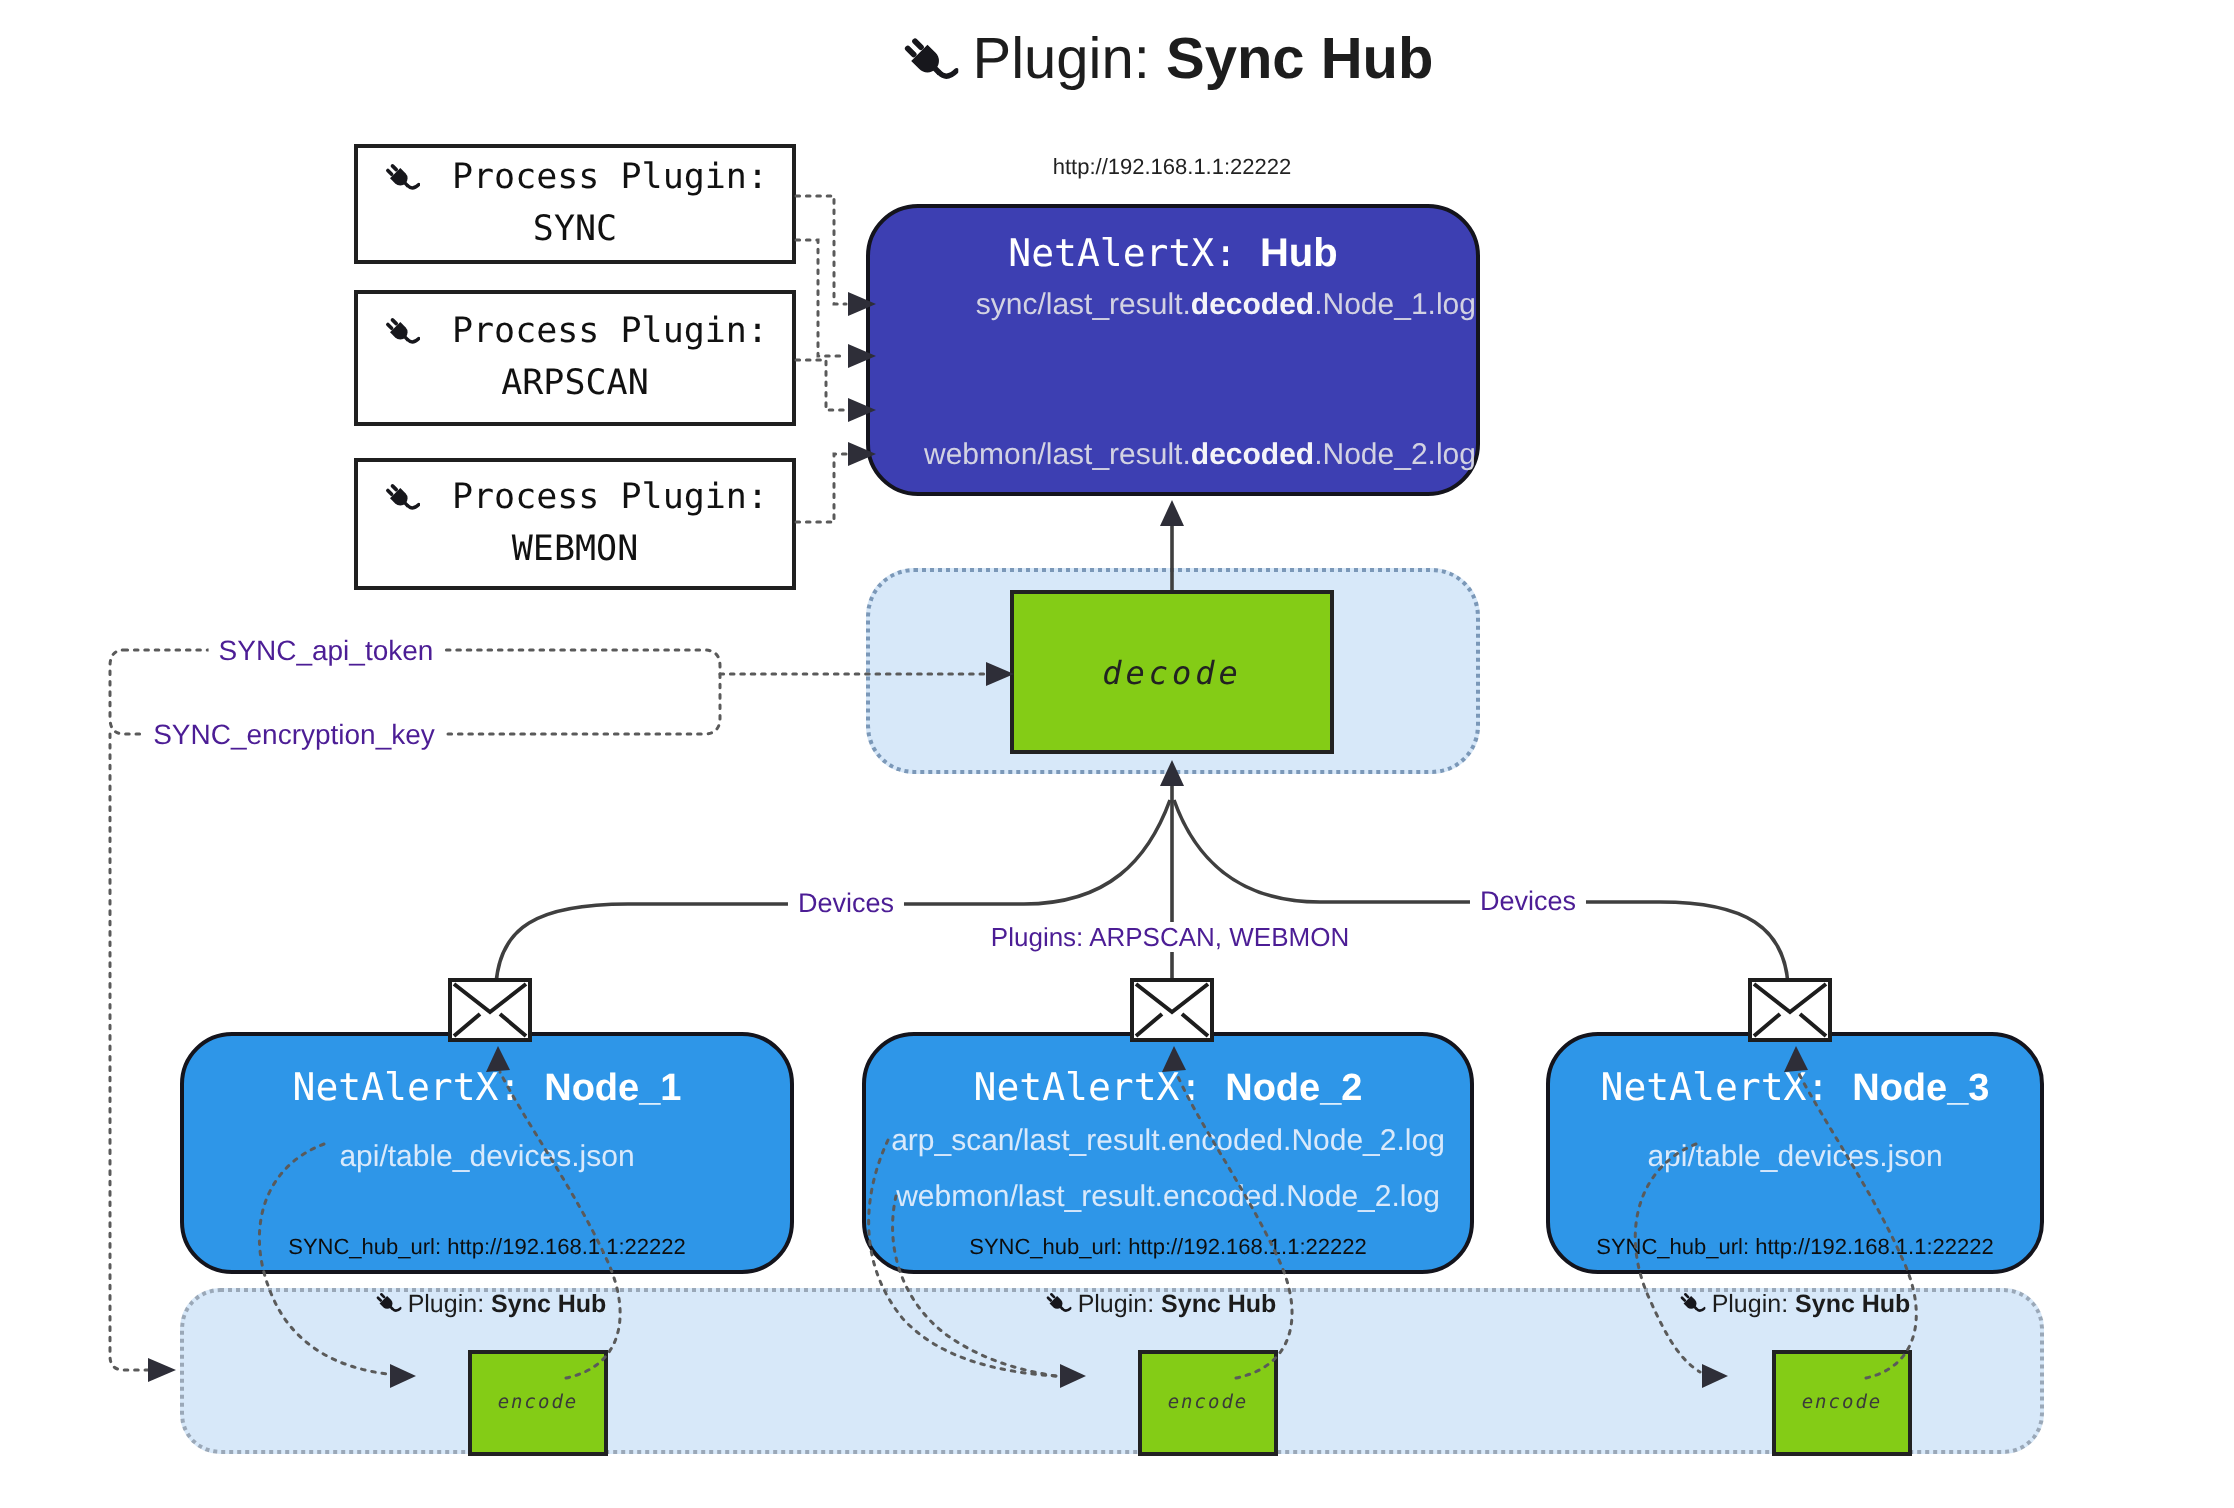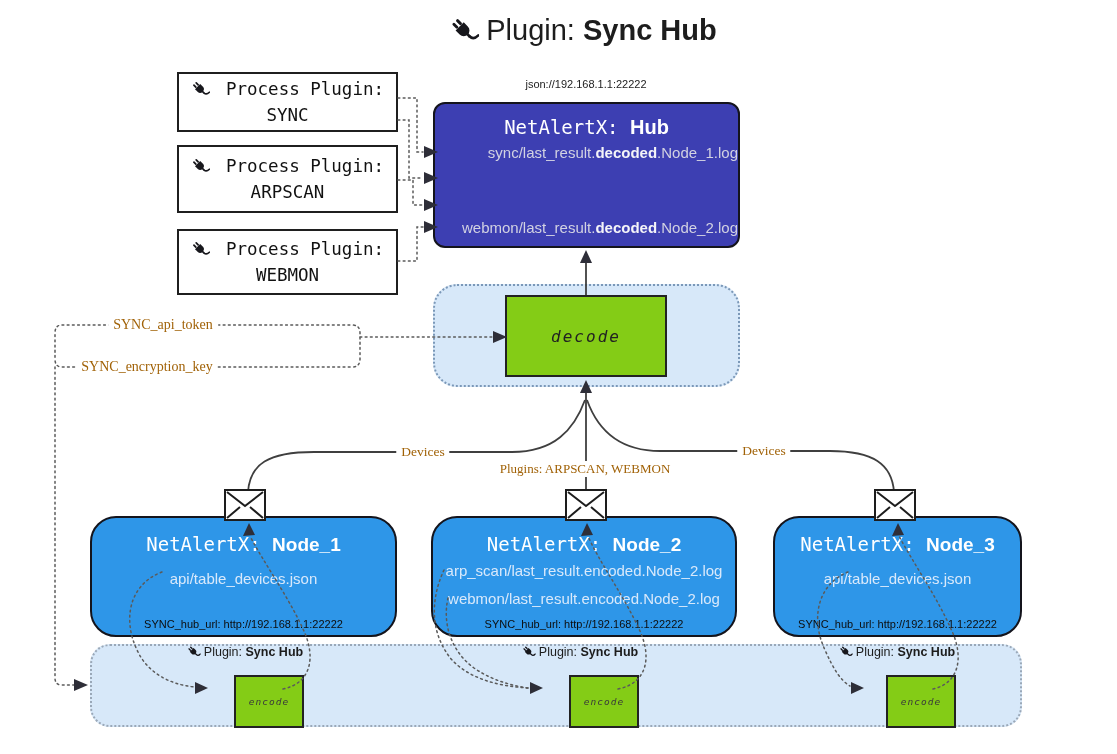--- a/index.html
+++ b/index.html
@@ -20,21 +20,21 @@
   .plug{color:#17171c;}
 
   
   .pbox{left:177px;width:221px;background:#fff;border:2px solid #1f1f1f;display:flex;
         flex-direction:column;align-items:center;justify-content:center;z-index:2;
         font-size:17.5px;color:#111;line-height:26px;}
   .pbox .row{display:flex;align-items:center;gap:16px;}
 
   
   .hub{left:433px;top:102px;width:307px;height:146px;background:var(--hub_fill);
-       border:2px solid #14141c;border-radius:12px;z-index:2;}
+       border:2px solid #14141c;border-radius:26px;z-index:2;}
   .hub-title{position:absolute;top:12px;left:0;width:100%;text-align:center;color:#fff;
              font-size:19px;white-space:nowrap;}
   .hub-title b{font-family:"Liberation Sans",sans-serif;font-size:20px;font-weight:700;}
   .hub-log{position:absolute;left:0;width:100%;text-align:right;color:var(--hub_text);
            font-size:15px;white-space:nowrap;}
   .hub-log b{color:var(--hub_text_bold);font-weight:700;}
   .hub-url{top:78px;left:586px;transform:translateX(-50%);font-size:11px;color:#222;z-index:2;}
 
   
   .decode-panel{left:433px;top:284px;width:307px;height:103px;background:var(--panel_fill);
@@ -51,21 +51,21 @@
   .node-title{position:absolute;top:15px;left:0;width:100%;text-align:center;color:#fff;
               font-size:19px;white-space:nowrap;}
   .node-title b{font-family:"Liberation Sans",sans-serif;font-weight:700;}
   .node-file{position:absolute;left:0;width:100%;text-align:center;color:var(--node_text);
              font-size:15px;white-space:nowrap;}
   .node-url{position:absolute;top:100px;left:0;width:100%;text-align:center;color:#0d0d0d;
             font-size:11px;white-space:nowrap;}
 
   
   .lineLabel{position:absolute;transform:translateX(-50%);background:#fff;padding:0 5px;
-             font-size:13.5px;color:#a16207;white-space:nowrap;font-family:Liberation Serif, serif;}
+             font-size:13.5px;color:#4c1d95;white-space:nowrap;}
   .enc-label{position:absolute;transform:translateX(-50%);display:flex;align-items:center;gap:3px;
              font-size:12.5px;color:#1c1c1c;white-space:nowrap;z-index:2;}
   .enc-label b{font-weight:700;}
 
   
   .dot{stroke:var(--dotted);stroke-width:1.5;stroke-dasharray:1.8 3.4;stroke-linecap:round;fill:none;}
   .sol{stroke:var(--line);stroke-width:1.8;fill:none;}
   .ah{fill:#2e2e38;stroke:none;}
   .env rect,.env path{fill:#fff;stroke:#1d1d1d;stroke-width:2;}
   .env path{fill:none;}
@@ -118,21 +118,21 @@
   <div class="abs pbox mono" style="top:229px;height:66px;">
     <div class="row">
         <svg class="plug" width="19" height="19">
           <use href="#plug"></use>
         </svg>
       <span>Process Plugin:</span>
       </div>
     <div>WEBMON</div>
   </div>
 
-  <div class="abs hub-url">json://192.168.1.1:22222</div>
+  <div class="abs hub-url">http://192.168.1.1:22222</div>
 
   <div class="abs hub">
     <div class="hub-title mono"><span>NetAlertX: </span><b>Hub</b></div>
     <div class="hub-log" style="top:40px;"><span>sync/last_result.</span><b>decoded</b><span>.Node_1.log</span></div>
     <div class="hub-log" style="top:115px;"><span>webmon/last_result.</span><b>decoded</b><span>.Node_2.log</span></div>
   </div>
 
   <div class="abs wbox decode-box mono">decode</div>
 
   <div class="abs node" style="left:90px;width:307px;">

